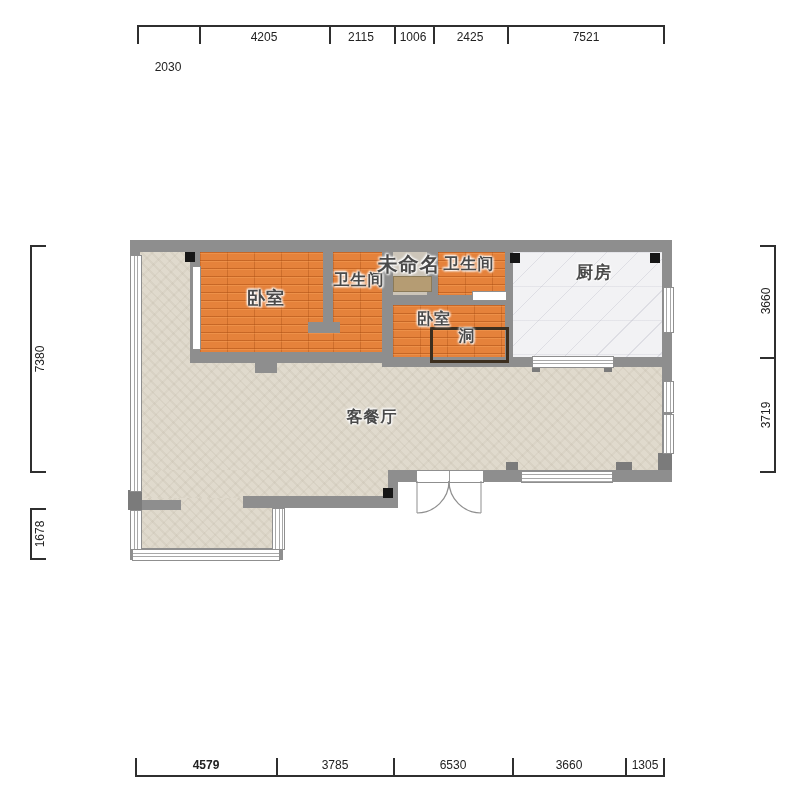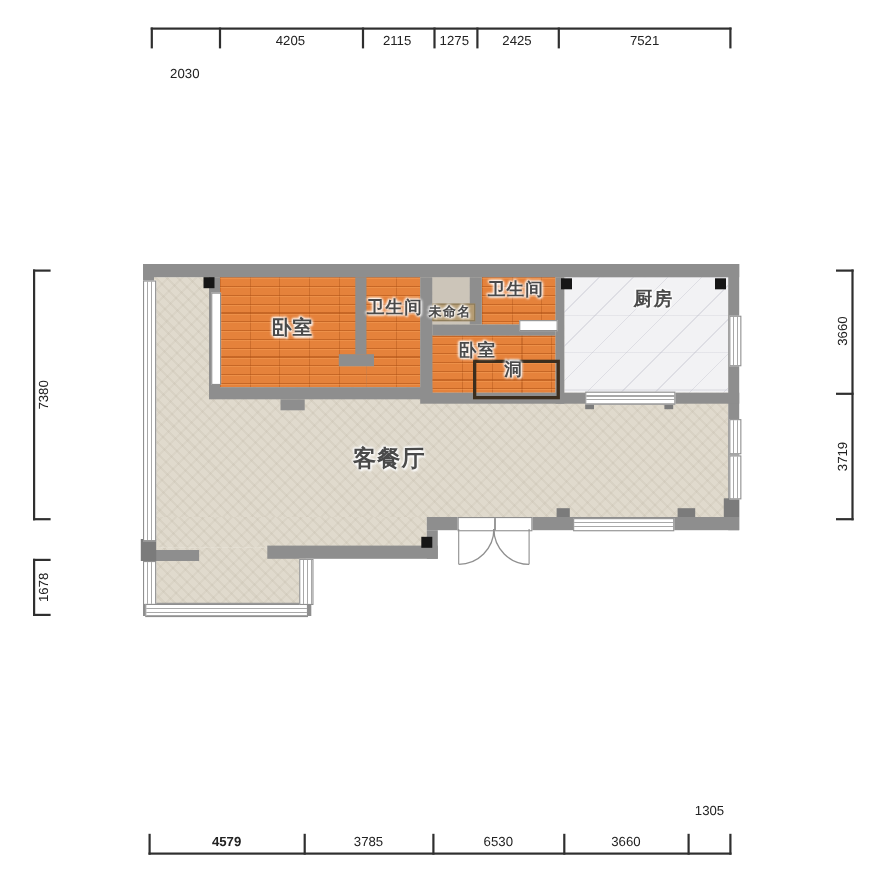--- a/index.html
+++ b/index.html
@@ -113,57 +113,57 @@
   <div class="marker" style="left:185px;top:252px;"></div>
   <div class="marker" style="left:510px;top:253px;"></div>
   <div class="marker" style="left:650px;top:253px;"></div>
   <div class="marker" style="left:383px;top:488px;"></div>
 
   <div class="cabinet" style="left:393px;top:276px;width:37px;height:14px;"></div>
   <div class="hole-rect" style="left:430px;top:327px;width:73px;height:30px;"></div>
 
   <div class="room-label" style="left:266px;top:298px;font-size:18px;">卧室</div>
   <div class="room-label" style="left:359px;top:280px;font-size:16px;">卫生间</div>
-  <div class="room-label" style="left:409px;top:264px;font-size:12px;margin-top:20px;">未命名</div>
+  <div class="room-label" style="left:409px;top:264px;font-size:20px;">未命名</div>
   <div class="room-label" style="left:469px;top:264px;font-size:16px;">卫生间</div>
   <div class="room-label" style="left:594px;top:272px;font-size:17px;">厨房</div>
   <div class="room-label" style="left:434px;top:319px;font-size:16px;">卧室</div>
   <div class="room-label" style="left:467px;top:336px;font-size:16px;">洞</div>
-  <div class="room-label" style="left:354px;top:417px;font-size:21px;">客餐厅</div>
+  <div class="room-label" style="left:372px;top:417px;font-size:16px;">客餐厅</div>
 
   <div>
     <div class="dim-line" style="left:137px;top:25px;width:528px;height:2px;"></div>
     <div class="dim-line" style="left:137px;top:25px;width:2px;height:19px;"></div>
     <div class="dim-line" style="left:199px;top:25px;width:2px;height:19px;"></div>
     <div class="dim-line" style="left:329px;top:25px;width:2px;height:19px;"></div>
     <div class="dim-line" style="left:394px;top:25px;width:2px;height:19px;"></div>
     <div class="dim-line" style="left:433px;top:25px;width:2px;height:19px;"></div>
     <div class="dim-line" style="left:507px;top:25px;width:2px;height:19px;"></div>
     <div class="dim-line" style="left:663px;top:25px;width:2px;height:19px;"></div>
     <span class="dim-num" style="left:168px;top:37px;margin-top:30px;">2030</span>
     <span class="dim-num" style="left:264px;top:37px;">4205</span>
     <span class="dim-num" style="left:361px;top:37px;">2115</span>
-    <span class="dim-num" style="left:413px;top:37px;">1275</span>
+    <span class="dim-num" style="left:413px;top:37px;">1006</span>
     <span class="dim-num" style="left:470px;top:37px;">2425</span>
     <span class="dim-num" style="left:586px;top:37px;">7521</span>
   </div>
 
   <div>
     <div class="dim-line" style="left:135px;top:775px;width:530px;height:2px;"></div>
     <div class="dim-line" style="left:135px;top:758px;width:2px;height:19px;"></div>
     <div class="dim-line" style="left:276px;top:758px;width:2px;height:19px;"></div>
     <div class="dim-line" style="left:393px;top:758px;width:2px;height:19px;"></div>
     <div class="dim-line" style="left:512px;top:758px;width:2px;height:19px;"></div>
     <div class="dim-line" style="left:625px;top:758px;width:2px;height:19px;"></div>
     <div class="dim-line" style="left:663px;top:758px;width:2px;height:19px;"></div>
     <span class="dim-num" style="left:206px;top:765px;font-weight:bold;">4579</span>
     <span class="dim-num" style="left:335px;top:765px;">3785</span>
     <span class="dim-num" style="left:453px;top:765px;">6530</span>
     <span class="dim-num" style="left:569px;top:765px;">3660</span>
-    <span class="dim-num" style="left:645px;top:737px;">1305</span>
+    <span class="dim-num" style="left:645px;top:765px;">1305</span>
   </div>
 
   <div>
     <div class="dim-line" style="left:30px;top:245px;width:2px;height:228px;"></div>
     <div class="dim-line" style="left:30px;top:245px;width:16px;height:2px;"></div>
     <div class="dim-line" style="left:30px;top:471px;width:16px;height:2px;"></div>
     <span class="dim-num-rot" style="left:40px;top:359px;">7380</span>
     <div class="dim-line" style="left:30px;top:508px;width:2px;height:52px;"></div>
     <div class="dim-line" style="left:30px;top:508px;width:16px;height:2px;"></div>
     <div class="dim-line" style="left:30px;top:558px;width:16px;height:2px;"></div>

